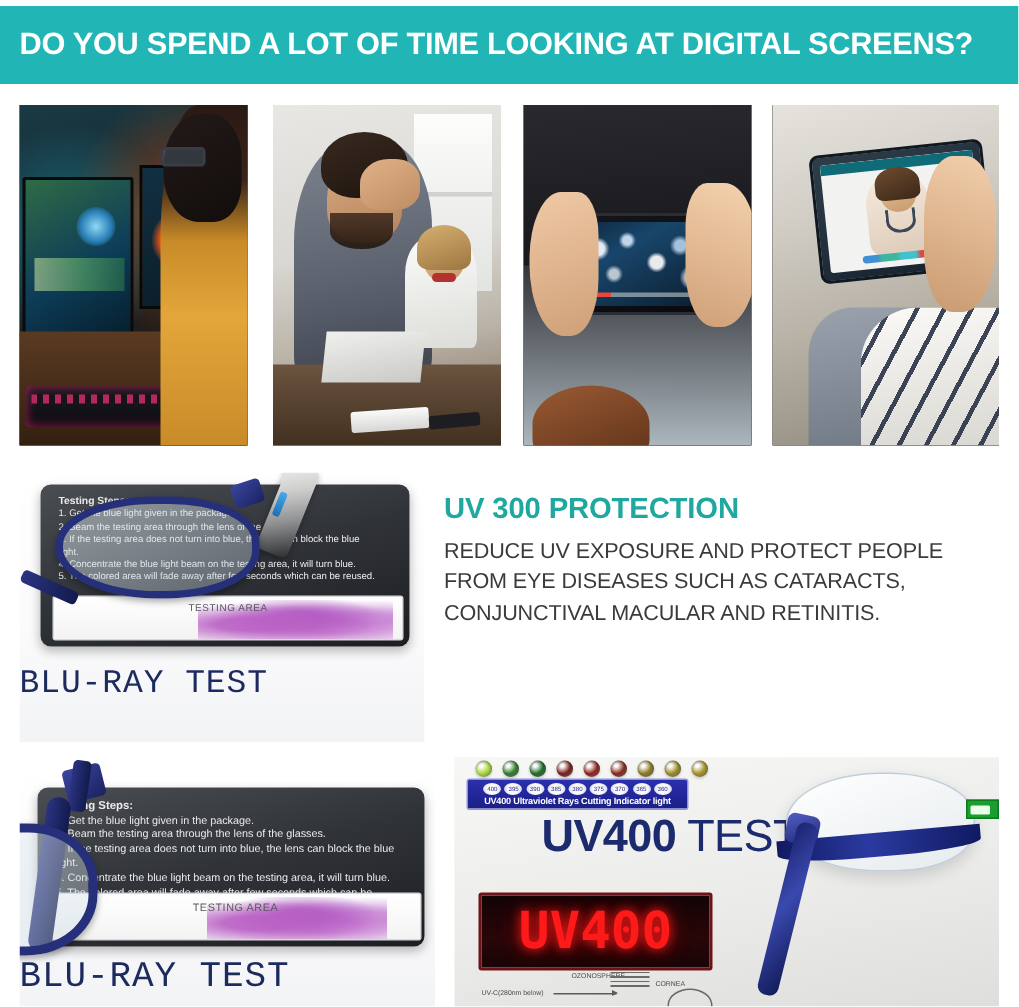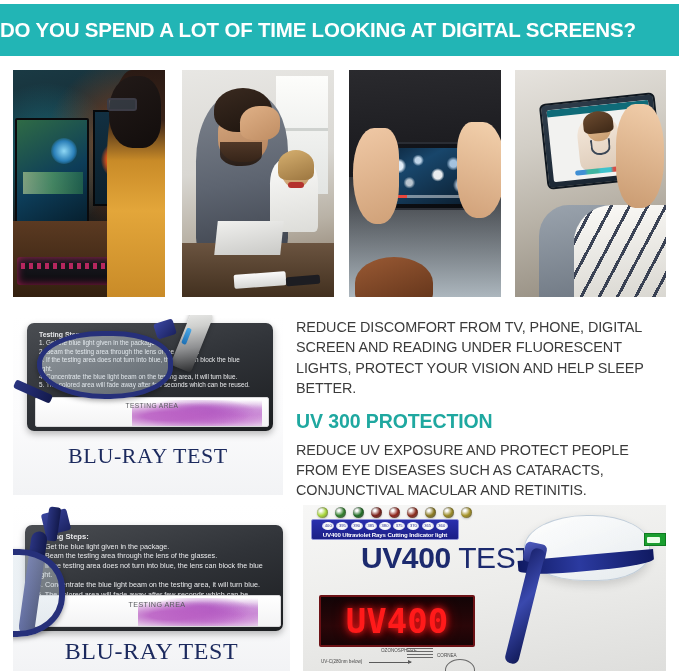--- a/index.html
+++ b/index.html
@@ -15,20 +15,21 @@
   .banner {
     position:absolute; left:0; top:4px; width:679px; height:52px;
     background:#22b5b5;
     display:flex; align-items:center;
   }
   .banner-title {
     color:#ffffff;
     font-size:20.5px;
     font-weight:bold;
     letter-spacing:-0.2px;
+    padding-left:13px;
     white-space:nowrap;
   }
 
   
   .photo-strip { position:absolute; left:0; top:70px; width:679px; height:227px; }
   .photo {
     position:absolute; top:0; height:227px;
     overflow:hidden; background:#111;
   }
   .ph1 { left:13px;  width:152px; }
@@ -206,23 +207,23 @@
       background:linear-gradient(150deg, rgba(222,232,238,.50), rgba(196,212,224,.34));
       box-shadow:0 2px 5px rgba(0,0,0,.35); }
   .br-temple { position:absolute; background:linear-gradient(90deg,#2a3480,#131a4d);
       border-radius:3px; }
   .br-hinge { position:absolute; background:linear-gradient(150deg,#3a46a0,#1b2260);
       border-radius:3px; }
   .br-pen { position:absolute; background:linear-gradient(150deg,#f2f2f0 0%,#cfd0ce 30%,#8f9092 62%,#2a2b2d 100%);
       border-radius:4px; box-shadow:0 2px 5px rgba(0,0,0,.35); }
   .br-pen:after { content:""; position:absolute; left:2px; top:34%; width:5px; height:28%;
       background:linear-gradient(180deg,#4aa8e8,#1c6fb4); border-radius:2px; }
-  .br-caption { position:absolute; left:0; right:0; text-align:center;
+  .br-caption { position:absolute; left:0; right:0; text-align:left;
       color:#1c2a5e; font-size:22px; letter-spacing:.6px;
-      font-family:Liberation Serif, serif; }
+      font-family:Liberation Mono, monospace; }
 
   
   .uv-wrap { position:absolute; inset:0; background:
       linear-gradient(170deg,#f7f7f6 0%,#ececea 52%,#dededc 100%); overflow:hidden; }
   .uv-dots { position:absolute; left:14px; top:2px; display:flex; gap:7px; }
   .uv-dot { width:11px; height:11px; border-radius:50%;
       box-shadow:0 1px 2px rgba(0,0,0,.35) inset, 0 1px 2px rgba(0,0,0,.2); }
   .uv-strip { position:absolute; left:8px; top:14px; width:148px; height:21px;
       background:linear-gradient(180deg,#2a2fae,#1b1f86); border:1px solid #8f93d8;
       border-radius:2px; padding:1px 2px 0 2px; }
@@ -369,21 +370,20 @@
         <div class="br-lens" style="left:24px; top:16px; width:136px; height:68px;"></div>
         <div class="br-hinge" style="left:142px; top:6px; width:20px; height:16px; transform:rotate(-18deg);"></div>
         <div class="br-temple" style="left:0px; top:72px; width:40px; height:9px; transform:rotate(24deg);"></div>
       </div>
       <div class="br-caption" style="top:128px;">BLU-RAY TEST</div>
     </div>
   </div>
 
   <div class="card-text">
     <div class="gap-sm"></div>
-    <div class="body-text">REDUCE DISCOMFORT FROM TV, PHONE, DIGITAL SCREEN AND READING UNDER FLUORESCENT LIGHTS, PROTECT YOUR VISION AND HELP SLEEP BETTER.</div>
     <div class="gap-md"></div>
     <div class="heading">UV 300 PROTECTION</div>
     <div class="gap-sm"></div>
     <div class="body-text">REDUCE UV EXPOSURE AND PROTECT PEOPLE FROM EYE DISEASES SUCH AS CATARACTS, CONJUNCTIVAL MACULAR AND RETINITIS.</div>
   </div>
 </div>
 
 <div class="bottom">
 
   <div class="card-bluray2">

